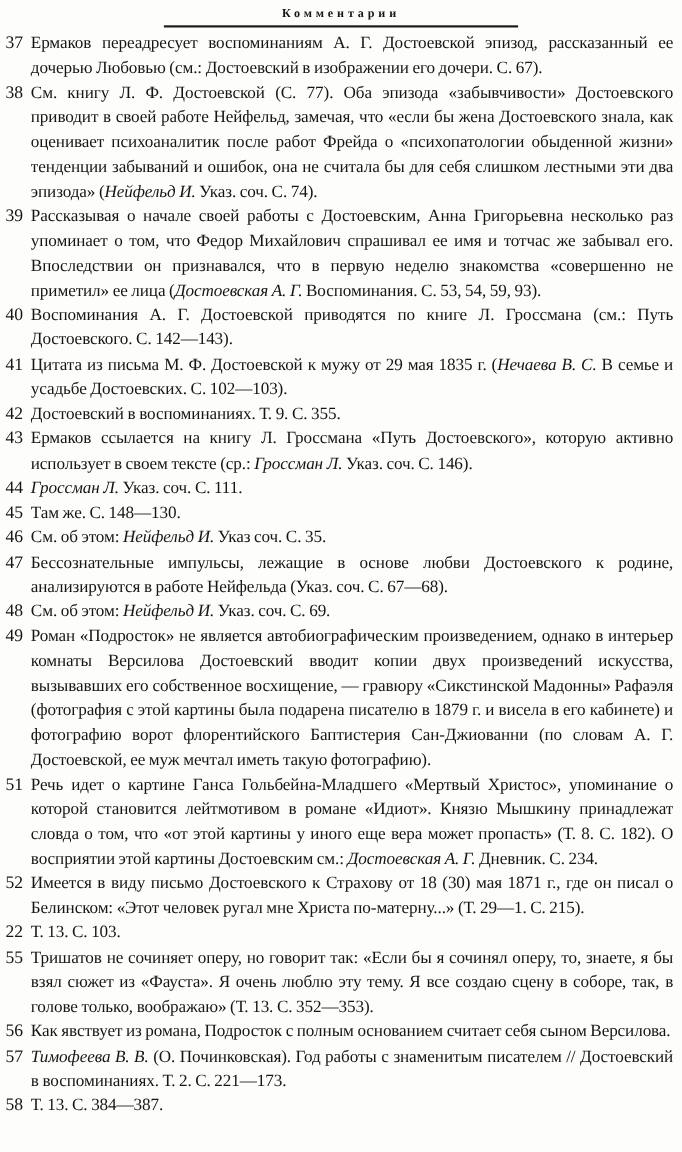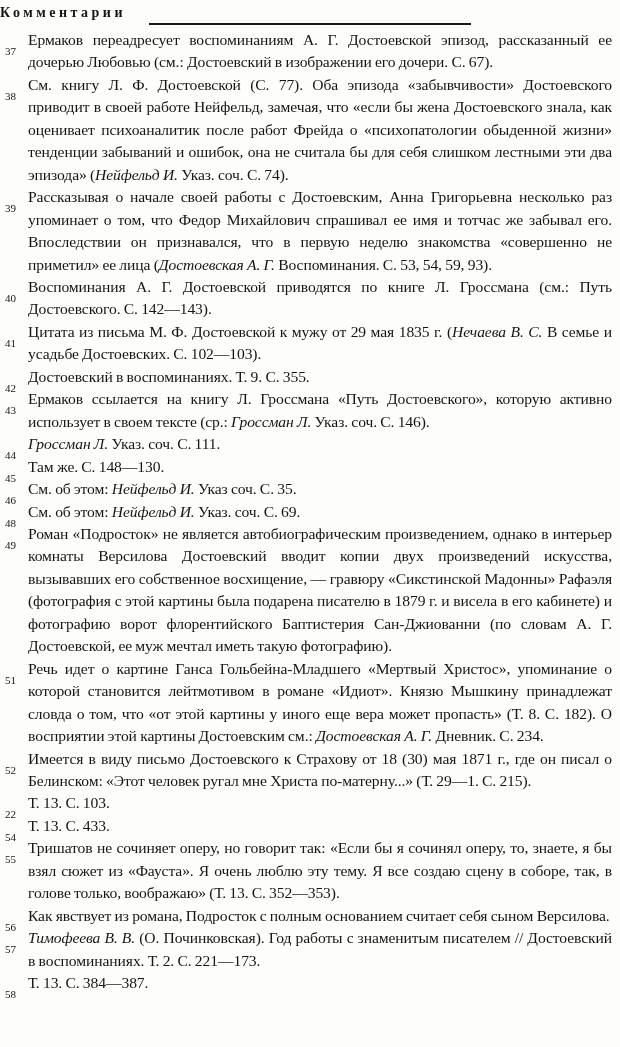--- a/index.html
+++ b/index.html
@@ -9,21 +9,22 @@
     background: #fdfdfb;
     color: #151515;
     font-family: "Liberation Serif", serif;
     display: flex;
     flex-direction: column;
     overflow: hidden;
     box-sizing: border-box;
   }
   header { padding-top: 3px; }
   .header-title {
-    font-size: 14px;
+    text-align: center;
+    font-size: 11px;
     letter-spacing: 3.5px;
     line-height: 19px;
     font-weight: bold;
   }
   .header-rule {
     width: 322px;
     margin: 1px auto 0 auto;
     border-top: 2px solid #1b1b1b;
     height: 0;
   }
@@ -34,22 +35,22 @@
     position: relative;
     text-align: justify;
     font-size: 15.6px;
     line-height: 22.45px;
     word-spacing: -0.5px;
     letter-spacing: -0.1px;
   }
   .note-num {
     position: absolute;
     left: 0;
-    top: 17px;
-    font-size: 11px;
+    top: 3px;
+    font-size: 16px;
     line-height: 1;
     letter-spacing: 0;
   }
 </style>
 </head>
 <body>
 
 <div class="page">
   <header>
     <div class="header-title">Комментарии</div>
@@ -60,25 +61,25 @@
       <p class="note"><sup class="note-num">37</sup><span>Ермаков переадресует воспоминаниям А. Г. Достоевской эпизод, рассказанный ее дочерью Любовью (см.: Достоевский в изображении его дочери. С. 67).</span></p>
       <p class="note"><sup class="note-num">38</sup><span>См. книгу Л. Ф. Достоевской (С. 77). Оба эпизода «забывчивости» Достоевского приводит в своей работе Нейфельд, замечая, что «если бы жена Достоевского знала, как оценивает психоаналитик после работ Фрейда о «психопатологии обыденной жизни» тенденции забываний и ошибок, она не считала бы для себя слишком лестными эти два эпизода» (</span><i>Нейфельд И.</i><span> Указ. соч. С. 74).</span></p>
       <p class="note"><sup class="note-num">39</sup><span>Рассказывая о начале своей работы с Достоевским, Анна Григорьевна несколько раз упоминает о том, что Федор Михайлович спрашивал ее имя и тотчас же забывал его. Впоследствии он признавался, что в первую неделю знакомства «совершенно не приметил» ее лица (</span><i>Достоевская А. Г.</i><span> Воспоминания. С. 53, 54, 59, 93).</span></p>
       <p class="note"><sup class="note-num">40</sup><span>Воспоминания А. Г. Достоевской приводятся по книге Л. Гроссмана (см.: Путь Достоевского. С. 142—143).</span></p>
       <p class="note"><sup class="note-num">41</sup><span>Цитата из письма М. Ф. Достоевской к мужу от 29 мая 1835 г. (</span><i>Нечаева В. С.</i><span> В семье и усадьбе Достоевских. С. 102—103).</span></p>
       <p class="note"><sup class="note-num">42</sup><span>Достоевский в воспоминаниях. Т. 9. С. 355.</span></p>
       <p class="note"><sup class="note-num">43</sup><span>Ермаков ссылается на книгу Л. Гроссмана «Путь Достоевского», которую активно использует в своем тексте (ср.: </span><i>Гроссман Л.</i><span> Указ. соч. С. 146).</span></p>
       <p class="note"><sup class="note-num">44</sup><i>Гроссман Л.</i><span> Указ. соч. С. 111.</span></p>
       <p class="note"><sup class="note-num">45</sup><span>Там же. С. 148—130.</span></p>
       <p class="note"><sup class="note-num">46</sup><span>См. об этом: </span><i>Нейфельд И.</i><span> Указ соч. С. 35.</span></p>
+      <p class="note"><sup class="note-num">47</sup><span>Бессознательные импульсы, лежащие в основе любви Достоевского к родине, анализируются в работе Нейфельда (Указ. соч. С. 67—68).</span></p>
       <p class="note"><sup class="note-num">48</sup><span>См. об этом: </span><i>Нейфельд И.</i><span> Указ. соч. С. 69.</span></p>
       <p class="note"><sup class="note-num">49</sup><span>Роман «Подросток» не является автобиографическим произведением, однако в интерьер комнаты Версилова Достоевский вводит копии двух произведений искусства, вызывавших его собственное восхищение, — гравюру «Сикстинской Мадонны» Рафаэля (фотография с этой картины была подарена писателю в 1879 г. и висела в его кабинете) и фотографию ворот флорентийского Баптистерия Сан-Джиованни (по словам А. Г. Достоевской, ее муж мечтал иметь такую фотографию).</span></p>
       <p class="note"><sup class="note-num">51</sup><span>Речь идет о картине Ганса Гольбейна-Младшего «Мертвый Христос», упоминание о которой становится лейтмотивом в романе «Идиот». Князю Мышкину принадлежат словда о том, что «от этой картины у иного еще вера может пропасть» (Т. 8. С. 182). О восприятии этой картины Достоевским см.: </span><i>Достоевская А. Г.</i><span> Дневник. С. 234.</span></p>
       <p class="note"><sup class="note-num">52</sup><span>Имеется в виду письмо Достоевского к Страхову от 18 (30) мая 1871 г., где он писал о Белинском: «Этот человек ругал мне Христа по-матерну...» (Т. 29—1. С. 215).</span></p>
       <p class="note"><sup class="note-num">22</sup><span>Т. 13. С. 103.</span></p>
-      <p class="note"><sup class="note-num">54</sup><span>Т. 13. С. 433.</span></p>
       <p class="note"><sup class="note-num">55</sup><span>Тришатов не сочиняет оперу, но говорит так: «Если бы я сочинял оперу, то, знаете, я бы взял сюжет из «Фауста». Я очень люблю эту тему. Я все создаю сцену в соборе, так, в голове только, воображаю» (Т. 13. С. 352—353).</span></p>
       <p class="note"><sup class="note-num">56</sup><span>Как явствует из романа, Подросток с полным основанием считает себя сыном Версилова.</span></p>
       <p class="note"><sup class="note-num">57</sup><i>Тимофеева В. В.</i><span> (О. Починковская). Год работы с знаменитым писателем // Достоевский в воспоминаниях. Т. 2. С. 221—173.</span></p>
       <p class="note"><sup class="note-num">58</sup><span>Т. 13. С. 384—387.</span></p>
     </main>
 
 </div>
 
 </body></html>

